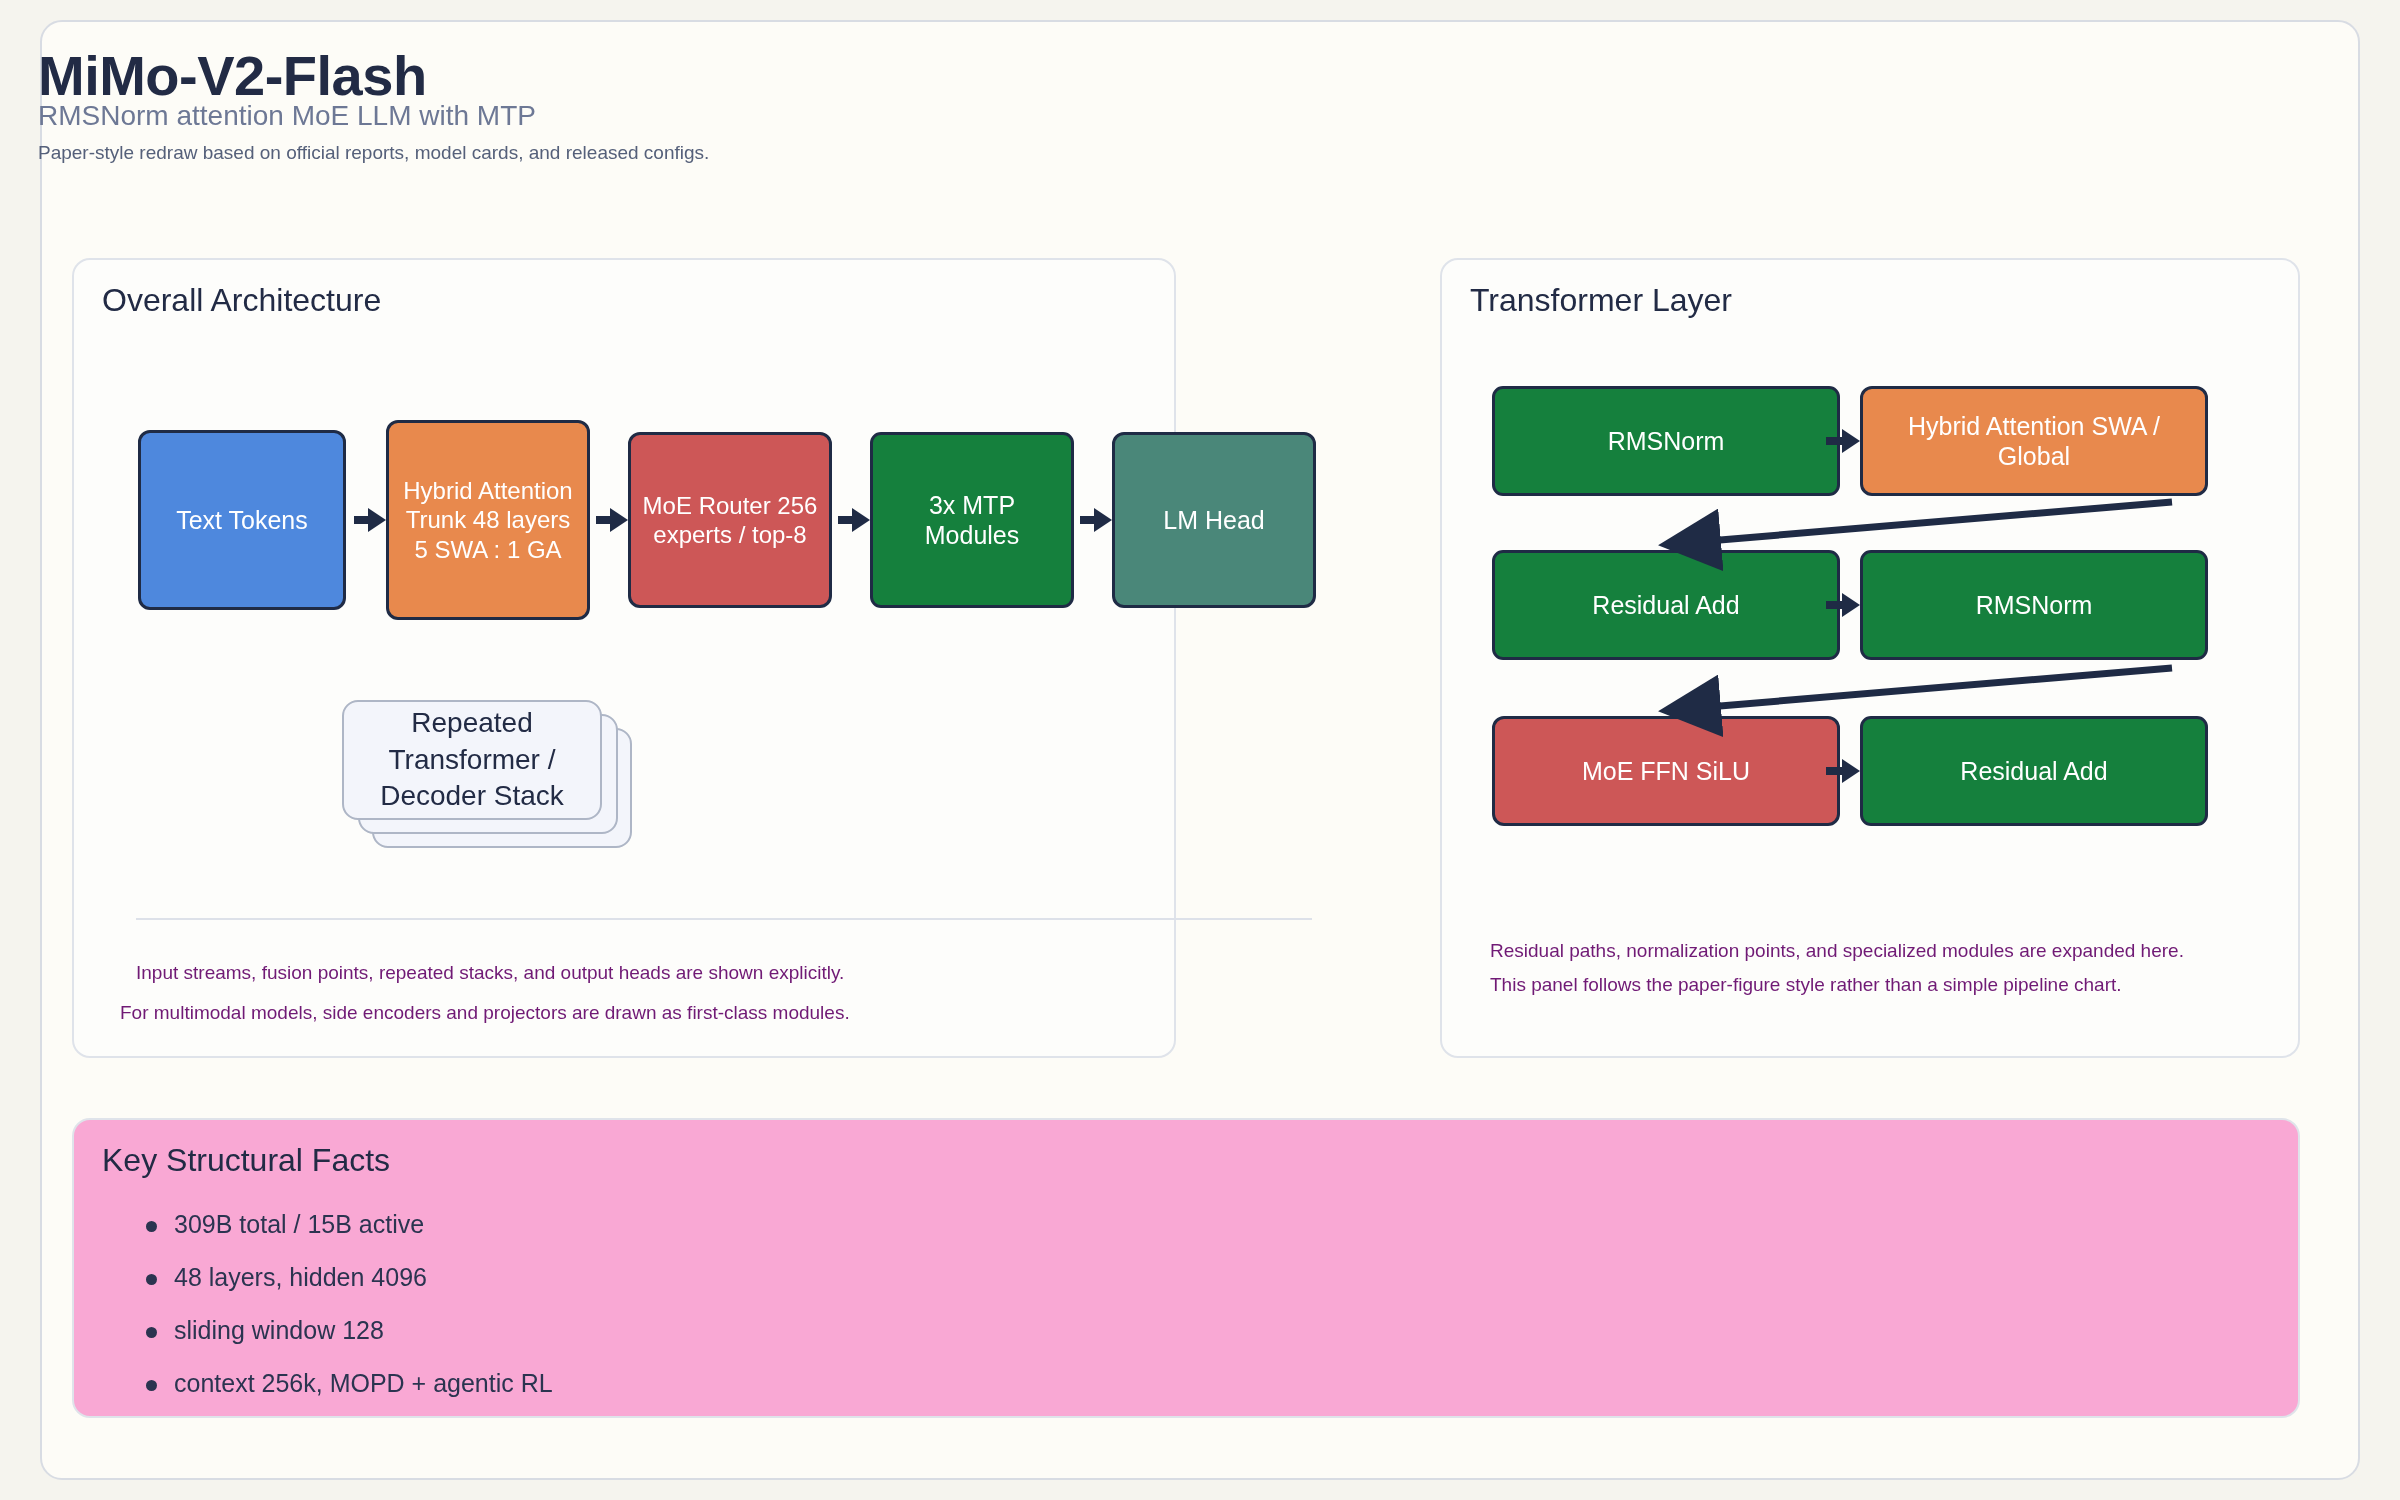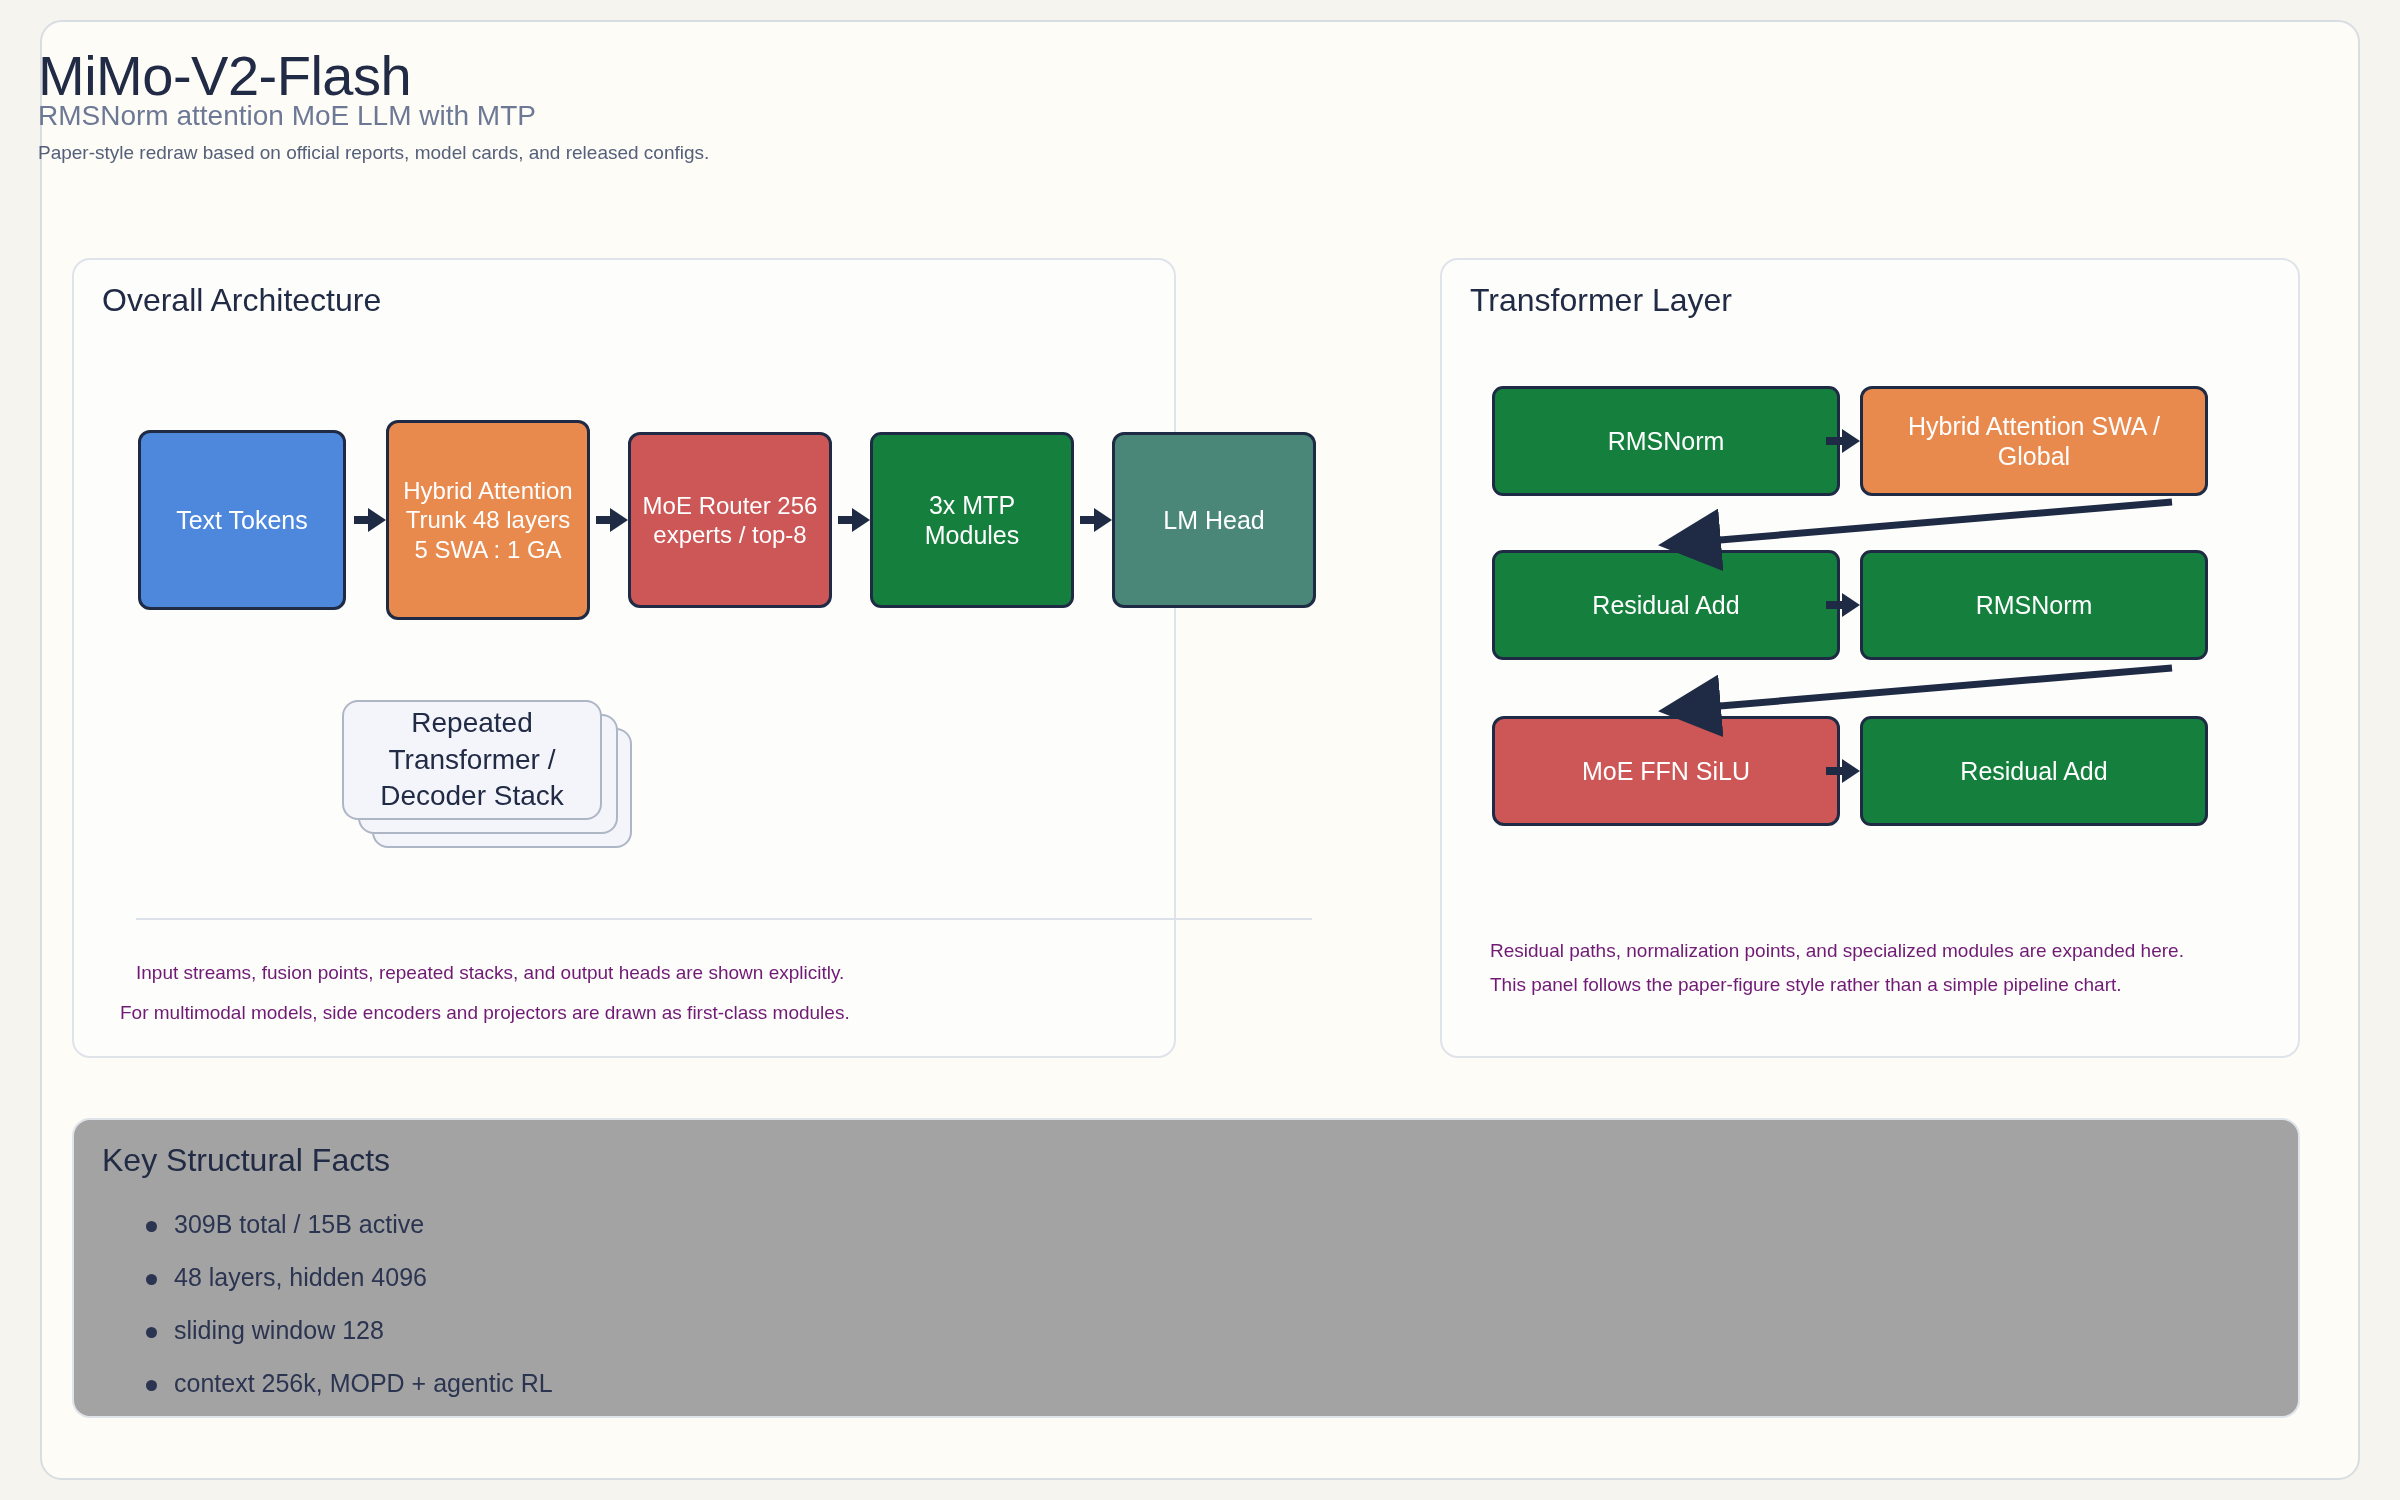--- a/index.html
+++ b/index.html
@@ -33,20 +33,21 @@
   }
 
   
   .title-block { position: absolute; left: 38px; top: 48px; }
   .doc-title {
     font-size: 56px;
     color: #222b45;
     letter-spacing: -0.5px;
     line-height: 1.0;
     white-space: nowrap;
+    font-weight: bold;
   }
   .doc-subtitle {
     font-size: 28px;
     color: #6d7895;
     margin-top: -4px;
     line-height: 1.15;
     white-space: nowrap;
   }
   .doc-note {
     font-size: 19px;
@@ -148,21 +149,21 @@
     line-height: 1.35;
   }
 
   
   #panel-facts {
     position: absolute;
     left: 72px;
     top: 1118px;
     width: 2228px;
     height: 300px;
-    background: #a3a3a3;
+    background: #f9a8d4;
     border: 2px solid #dfe3ea;
     border-radius: 18px;
   }
   #panel-facts .panel-title { color: #222b45; }
   .facts-list {
     position: absolute;
     left: 60px;
     top: 90px;
     margin: 0;
     padding: 0 0 0 40px;

